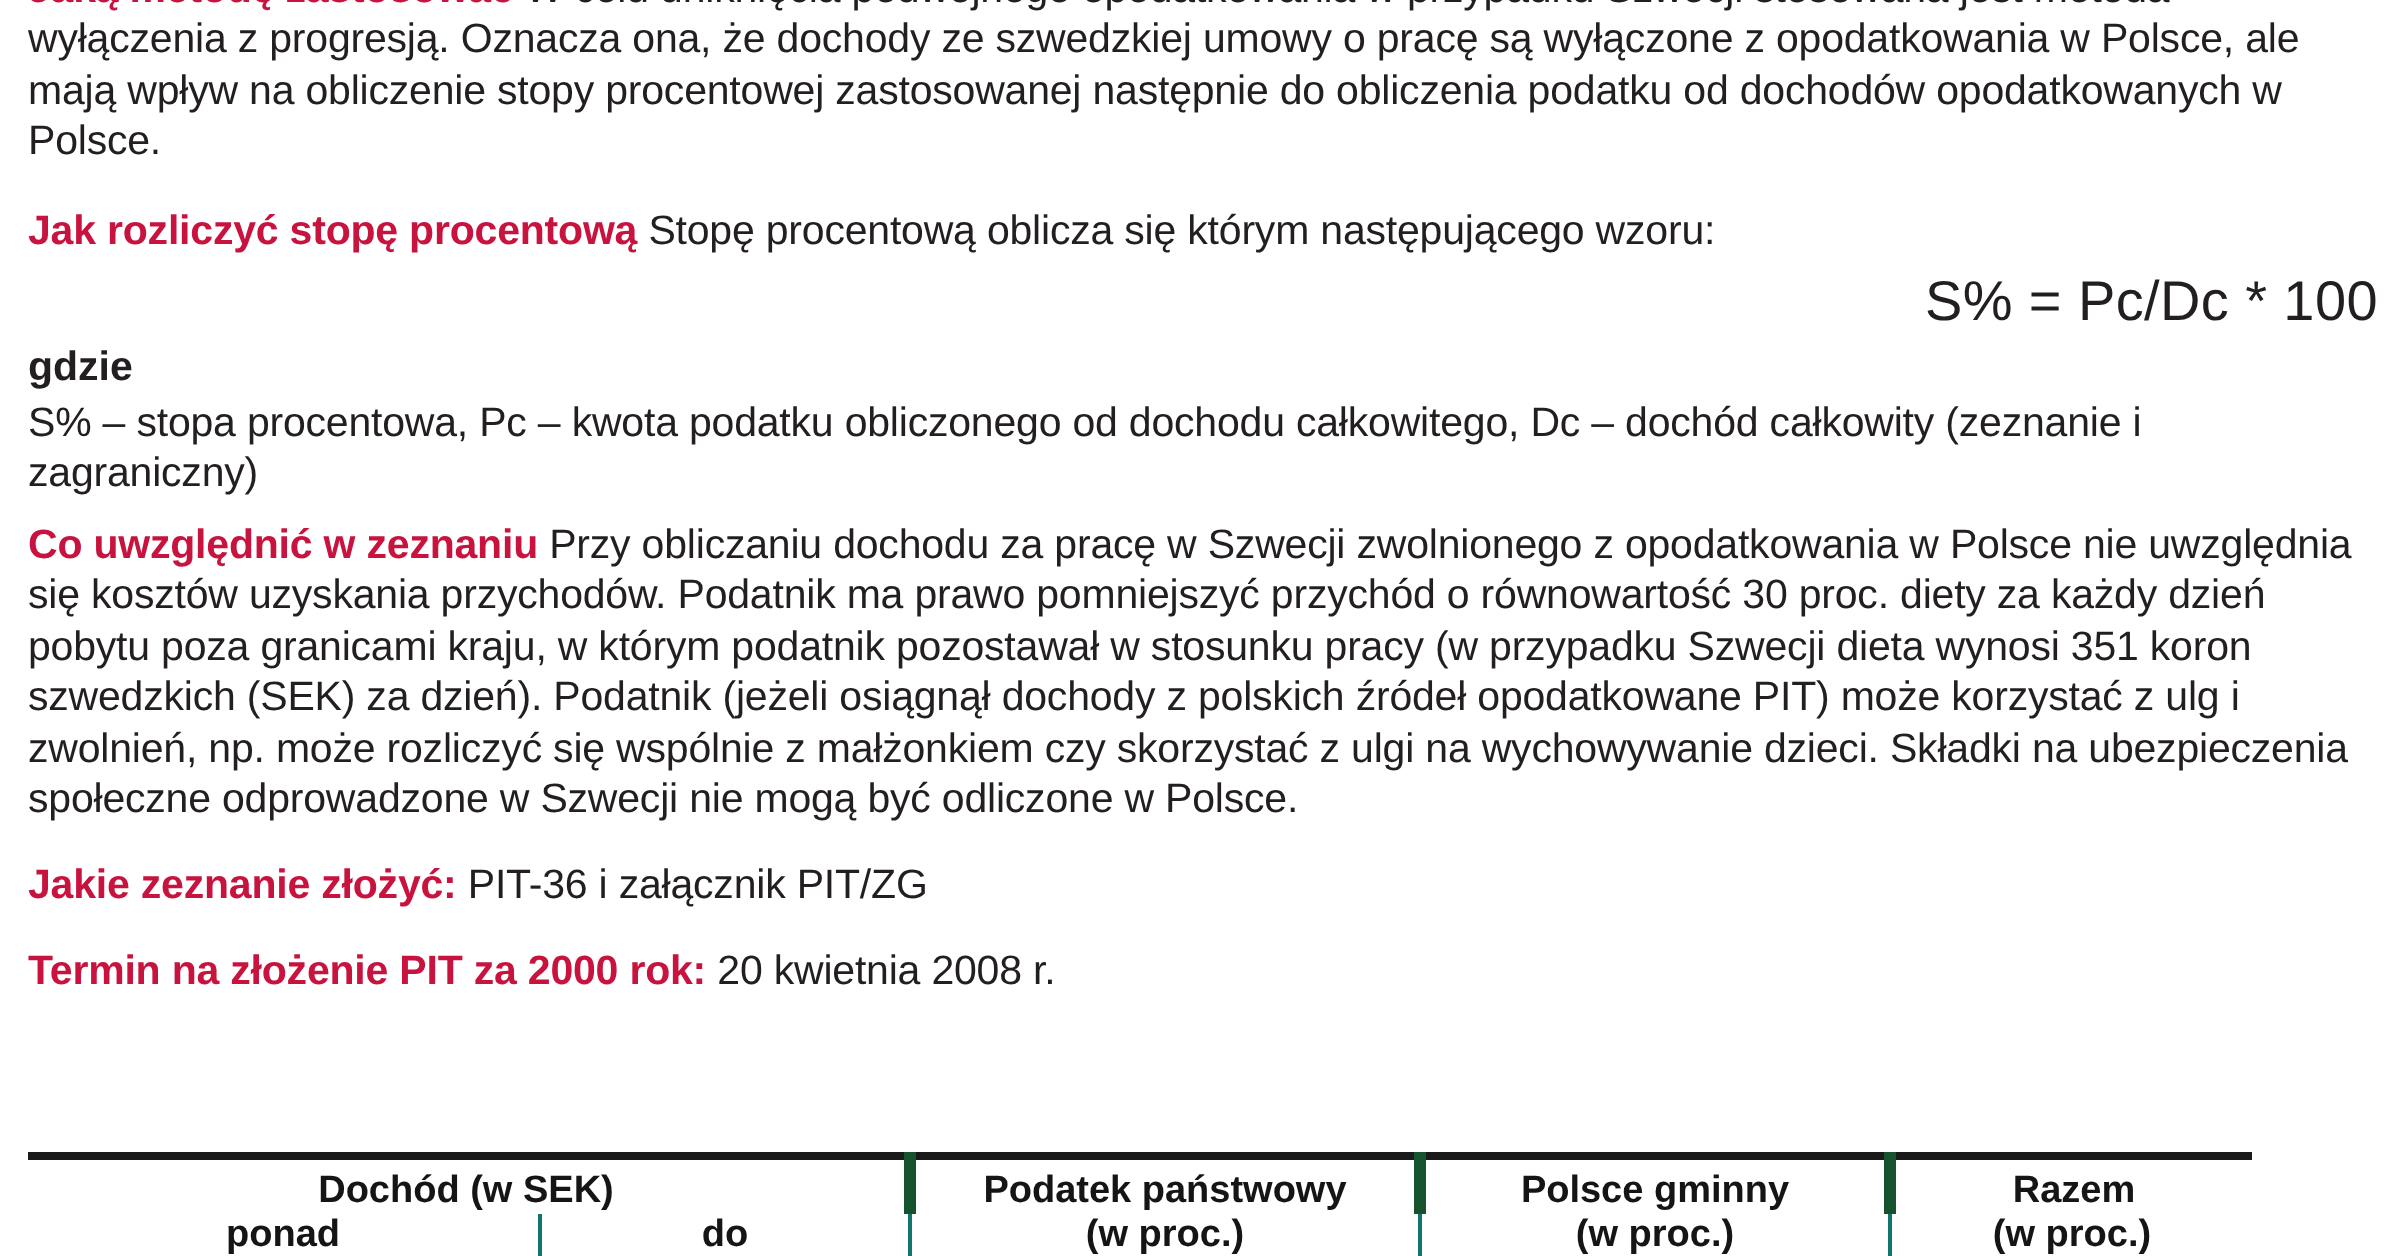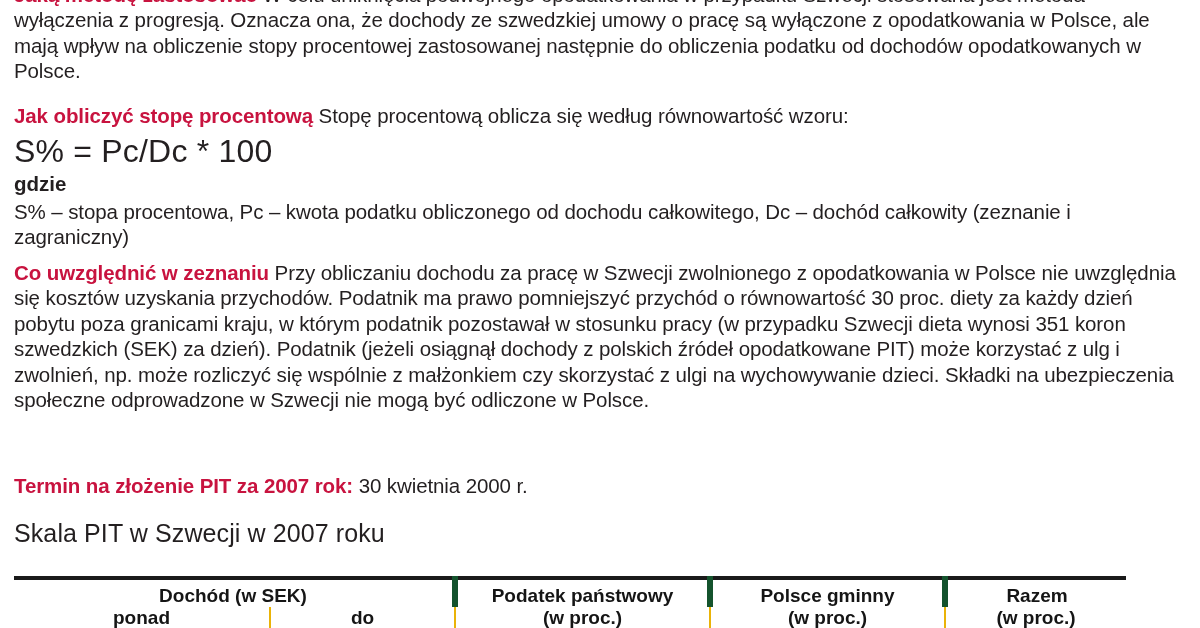--- a/index.html
+++ b/index.html
@@ -52,25 +52,26 @@
   }
 
   .blk {
     position: absolute;
     left: 14px;
     width: 1175px;
   }
 
   
   .formula {
-    font-size: 32px;
+    font-size: 28px;
     line-height: 30px;
     font-weight: 400;
     color: #231f20;
     letter-spacing: 0.2px;
+    text-align: right;
   }
 
   .gdzie {
     font-size: 20.5px;
     line-height: 24px;
     font-weight: 700;
     color: #231f20;
   }
 
   
@@ -107,53 +108,53 @@
   }
   table.pit th.nb { border-left: none; }
   table.pit td {
     font-size: 19px;
     line-height: 22px;
     font-weight: 700;
     color: #151515;
     text-align: center;
     padding: 0 4px;
     vertical-align: top;
-    border-left: 2px solid #eab308;
+    border-left: 2px solid #0f766e;
   }
   table.pit td.nb { border-left: none; }
 
   .col-ponad { width: 256px; }
   .col-do    { width: 185px; }
   .col-panst { width: 255px; }
   .col-gmin  { width: 235px; }
   .col-razem { width: 181px; }
 
   .sub-row td { padding-top: 2px; }
 </style>
 </head>
 <body>
 
 <div class="page">
 
   <p class="para para-clip"><span class="lead-red">Jaką metodę zastosować</span><span> W celu uniknięcia podwójnego opodatkowania w przypadku Szwecji stosowana jest metoda wyłączenia z progresją. Oznacza ona, że dochody ze szwedzkiej umowy o pracę są wyłączone z opodatkowania w Polsce, ale mają wpływ na obliczenie stopy procentowej zastosowanej następnie do obliczenia podatku od dochodów opodatkowanych w Polsce.</span></p>
 
-  <p class="para blk" style="top:103px;"><span class="lead-red">Jak obliczyć stopę procentową</span><span> Stopę procentową oblicza się według równowartość wzoru:</span></p>
+  <p class="para blk" style="top:103px;"><span class="lead-red">Jak rozliczyć stopę procentową</span><span> Stopę procentową oblicza się którym następującego wzoru:</span></p>
 
   <div class="formula blk" style="top:136px;">S% = Pc/Dc * 100</div>
 
   <div class="gdzie blk" style="top:172px;">gdzie</div>
 
   <p class="para blk" style="top:199px;">S% – stopa procentowa, Pc – kwota podatku obliczonego od dochodu całkowitego, Dc – dochód całkowity (zeznanie i zagraniczny)</p>
 
   <p class="para blk" style="top:260px;"><span class="lead-red">Co uwzględnić w zeznaniu</span><span> Przy obliczaniu dochodu za pracę w Szwecji zwolnionego z opodatkowania w Polsce nie uwzględnia się kosztów uzyskania przychodów. Podatnik ma prawo pomniejszyć przychód o równowartość 30 proc. diety za każdy dzień pobytu poza granicami kraju, w którym podatnik pozostawał w stosunku pracy (w przypadku Szwecji dieta wynosi 351 koron szwedzkich (SEK) za dzień). Podatnik (jeżeli osiągnął dochody z polskich źródeł opodatkowane PIT) może korzystać z ulg i zwolnień, np. może rozliczyć się wspólnie z małżonkiem czy skorzystać z ulgi na wychowywanie dzieci. Składki na ubezpieczenia społeczne odprowadzone w Szwecji nie mogą być odliczone w Polsce.</span></p>
 
+  <p class="para blk" style="top:430px;"><span class="lead-red">Jakie zeznanie złożyć:</span><span> PIT-36 i załącznik PIT/ZG</span></p>
 
-  <p class="para blk" style="top:473px;"><span class="lead-red">Termin na złożenie PIT za 2007 rok:</span><span> 30 kwietnia 2000 r.</span></p>
+  <p class="para blk" style="top:473px;"><span class="lead-red">Termin na złożenie PIT za 2000 rok:</span><span> 20 kwietnia 2008 r.</span></p>
 
-  <div class="scale-title blk" style="top:519px;">Skala PIT w Szwecji w 2007 roku</div>
 
   <div class="tbl-wrap">
     <table class="pit">
       <colgroup>
         <col class="col-ponad">
         <col class="col-do">
         <col class="col-panst">
         <col class="col-gmin">
         <col class="col-razem">
       </colgroup>

